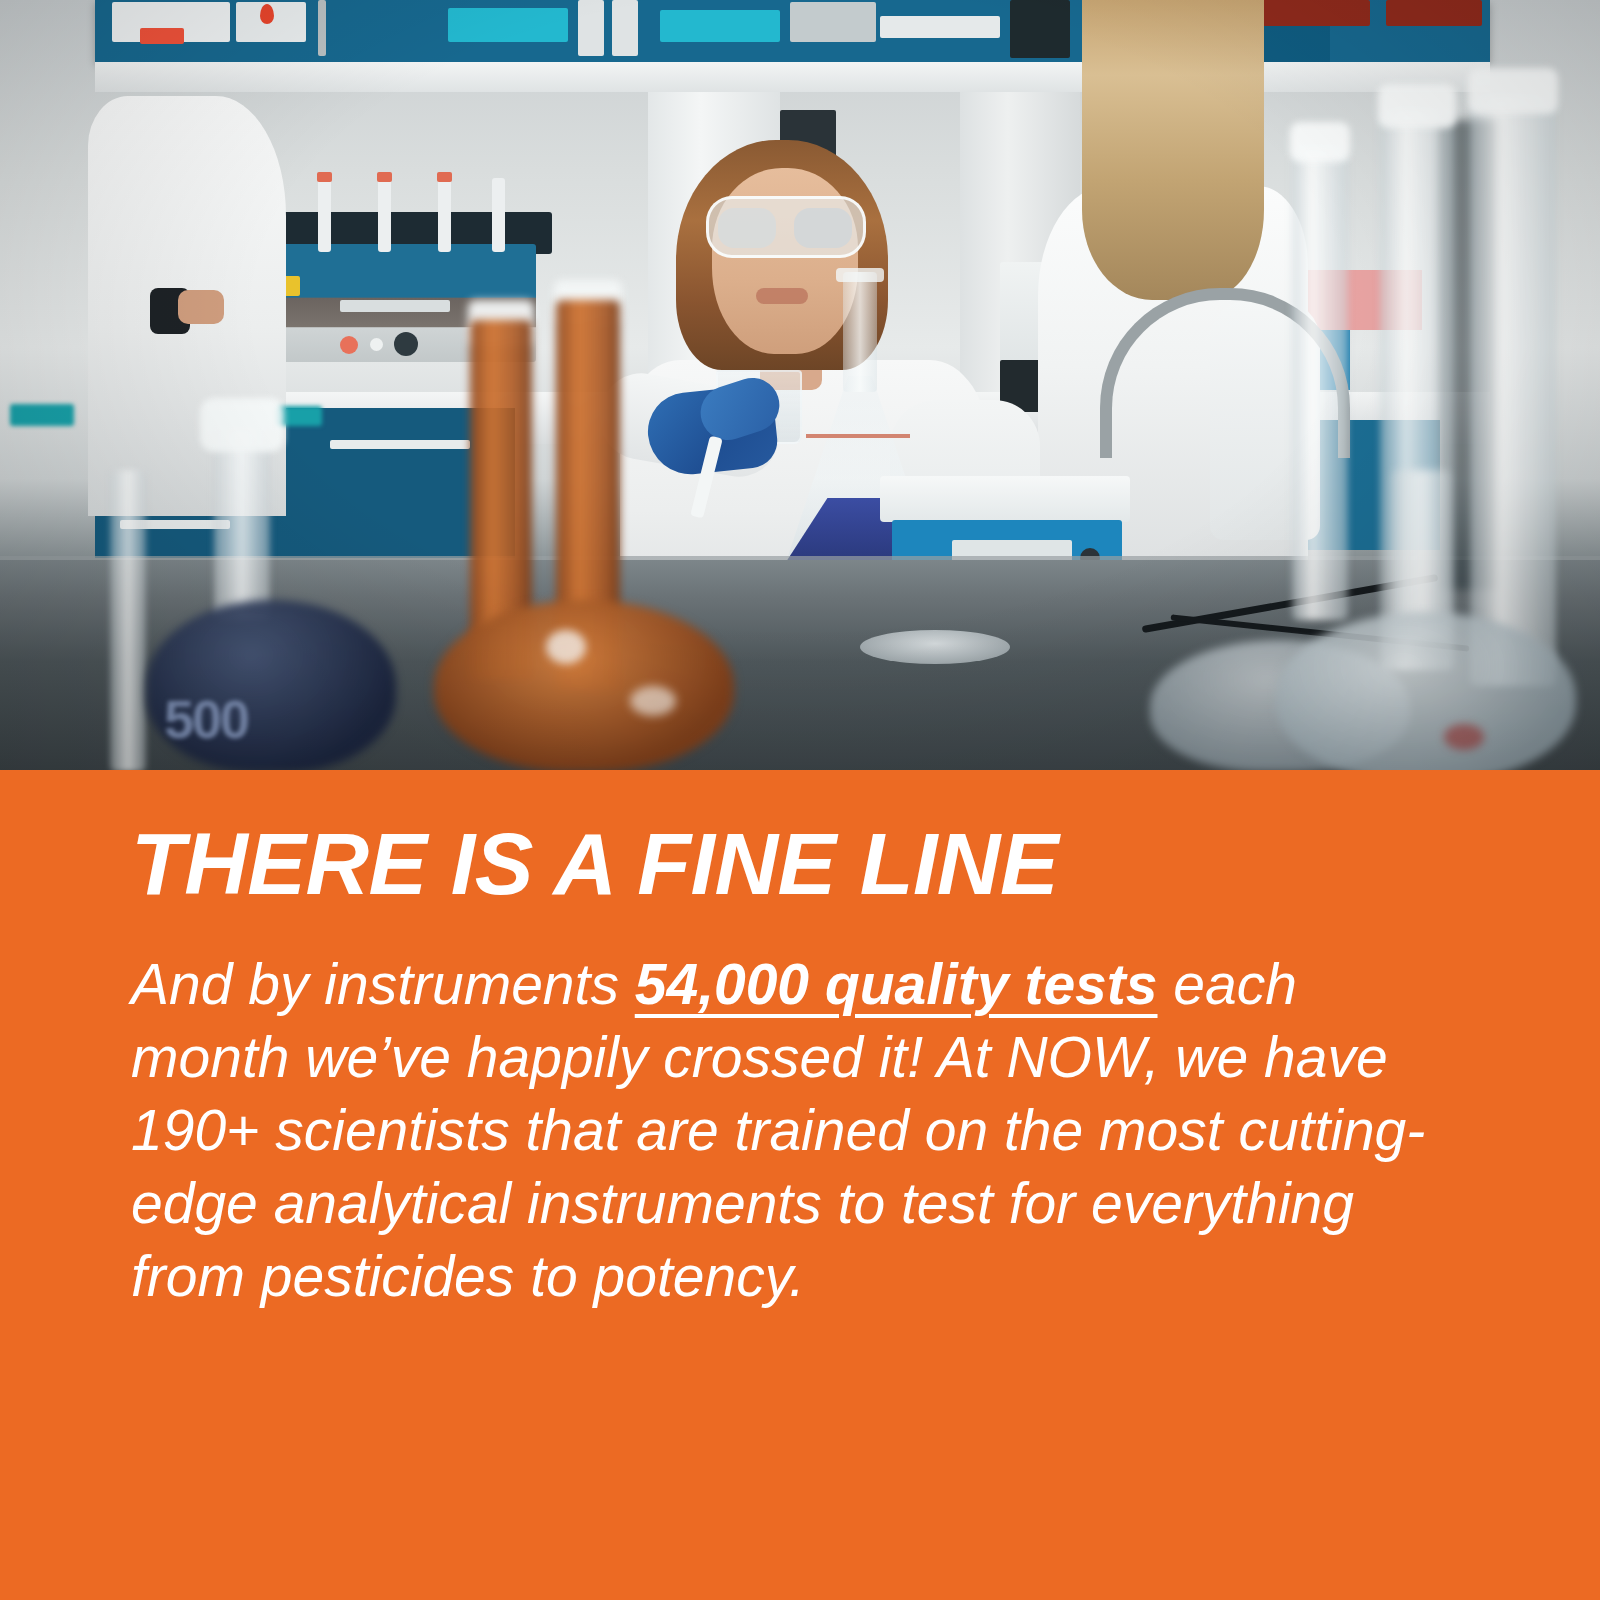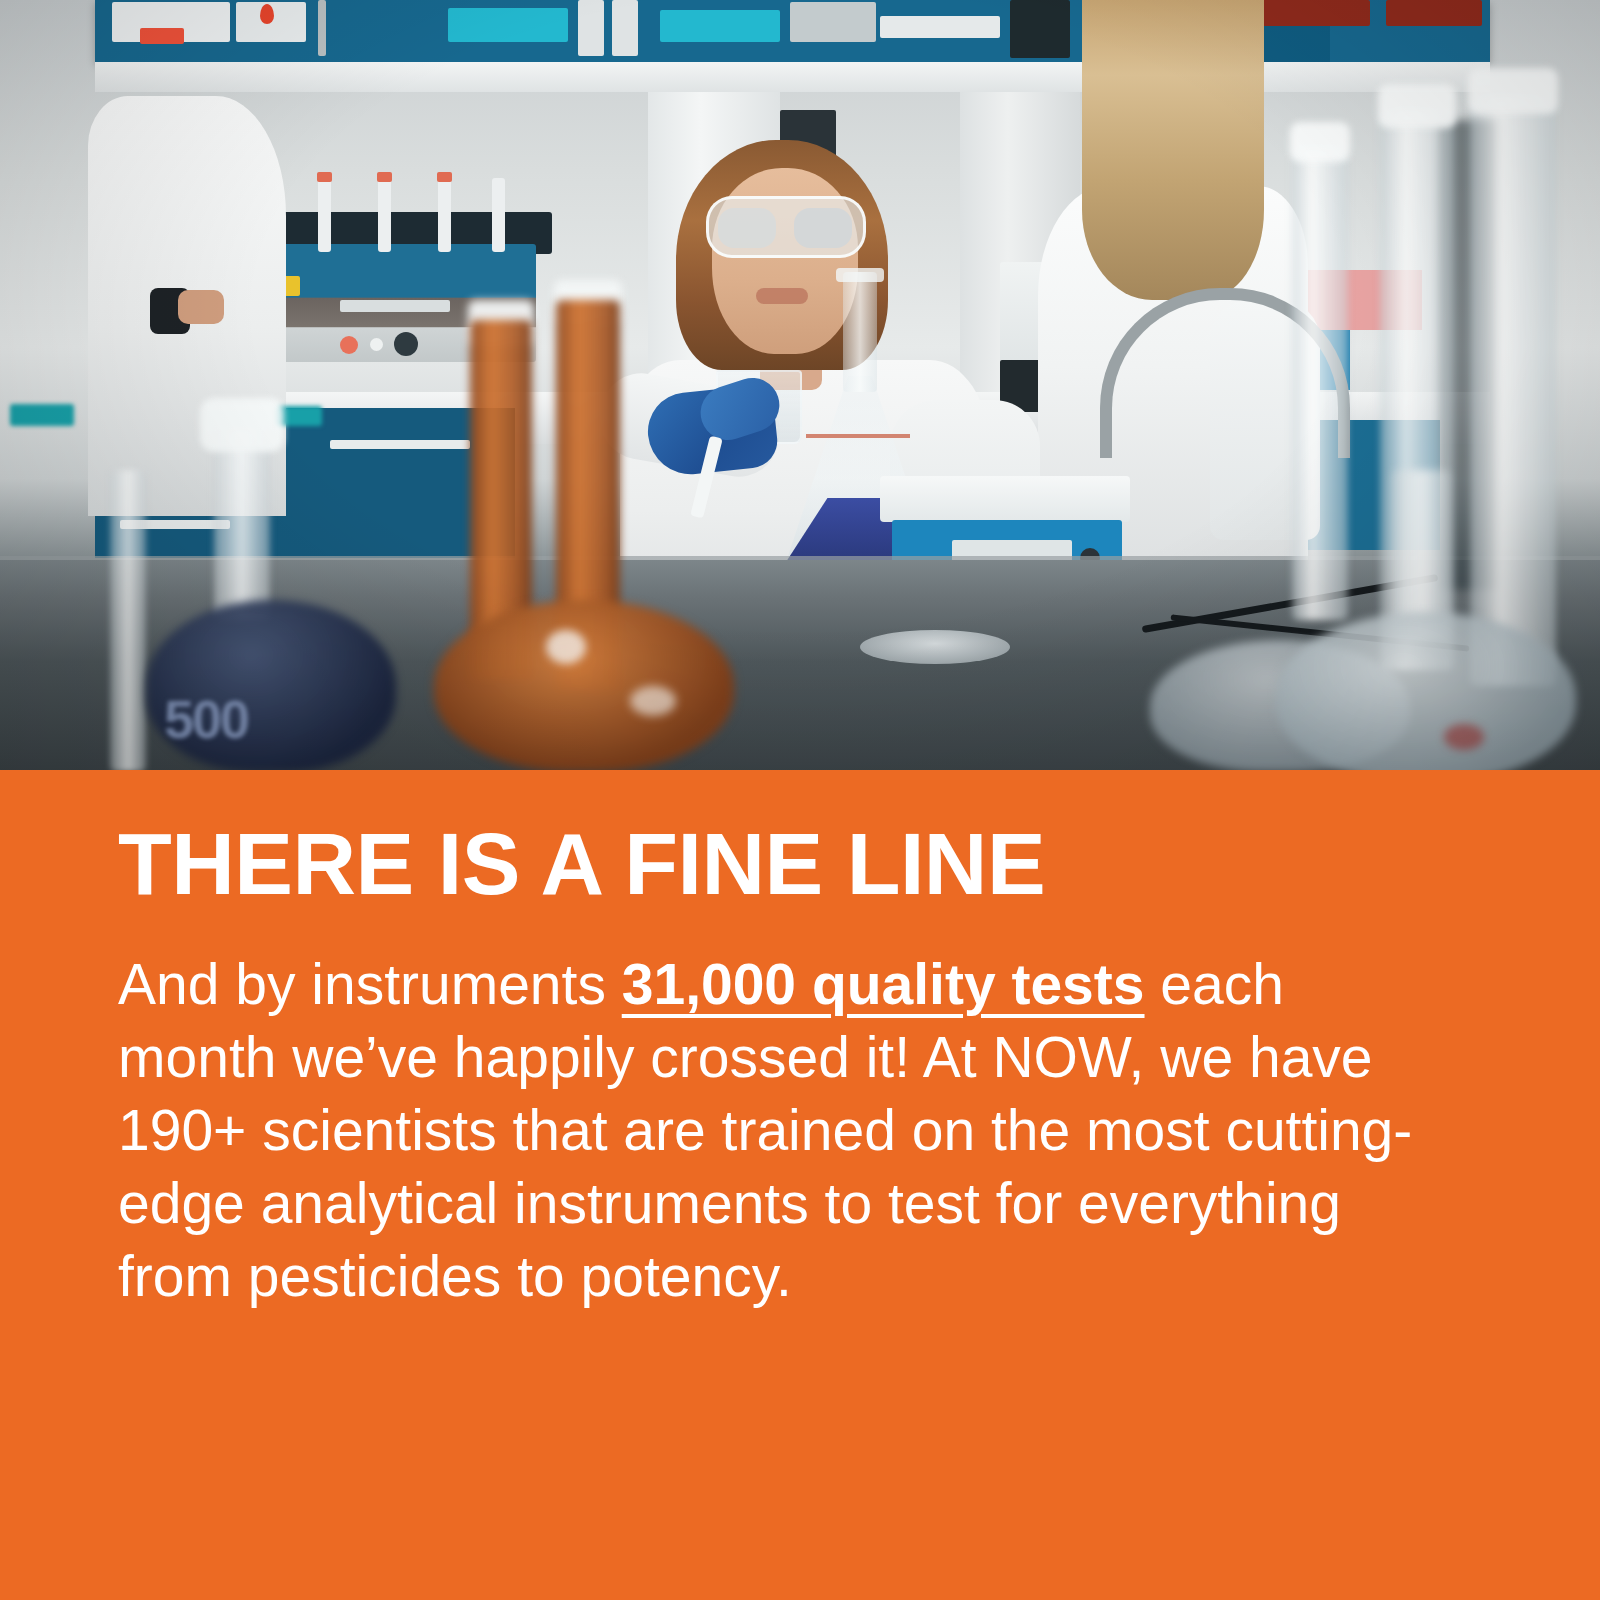--- a/index.html
+++ b/index.html
@@ -226,21 +226,21 @@
 
   
   .cflask { left:1150px; top:640px; width:260px; height:132px;
             background:radial-gradient(ellipse at 45% 30%, rgba(232,238,241,.7), rgba(140,154,162,.8) 75%);
             border-radius:50% 50% 44% 44%; filter:blur(4.5px);}
   .vignette  { left:0; top:0; width:1600px; height:772px;
                background:radial-gradient(ellipse at 50% 40%, rgba(0,0,0,0) 48%, rgba(0,0,0,.18) 100%);}
 
   
   .panel { position:absolute; left:0; top:770px; width:1600px; height:830px; }
-  .copy  { position:absolute; left:118px; top:48px; width:1330px; }
+  .copy  { position:absolute; left:131px; top:48px; width:1330px;font-style:italic; }
 
   .headline {
     color:#ffffff; font-weight:700; font-size:88px; line-height:1.045;
     letter-spacing:-0.5px; text-transform:uppercase;
     font-family:"Liberation Sans", sans-serif;
   }
   .headline .hl { display:block; white-space:nowrap; }
 
   .body {
     margin-top:38px; color:#ffffff; font-size:57px; line-height:1.28;
@@ -385,18 +385,18 @@
     <div class="ph vignette"></div>
   </div>
 
   <div class="panel" style="background: rgb(236, 106, 35); color: rgb(255, 255, 255);">
     <div class="copy">
 
       <div class="headline">
         <span class="hl">THERE IS A FINE LINE</span>
       </div>
 
-      <p class="body"><span>And by instruments </span><span class="emph">31,000 quality tests</span><span> each month we’ve happily crossed it! At NOW, we have 190+ scientists that are trained on the most cutting-edge analytical instruments to test for everything from pesticides to potency.</span></p>
+      <p class="body"><span>And by instruments </span><span class="emph">54,000 quality tests</span><span> each month we’ve happily crossed it! At NOW, we have 190+ scientists that are trained on the most cutting-edge analytical instruments to test for everything from pesticides to potency.</span></p>
 
     </div>
   </div>
 
 </div>
 
 </body></html>

